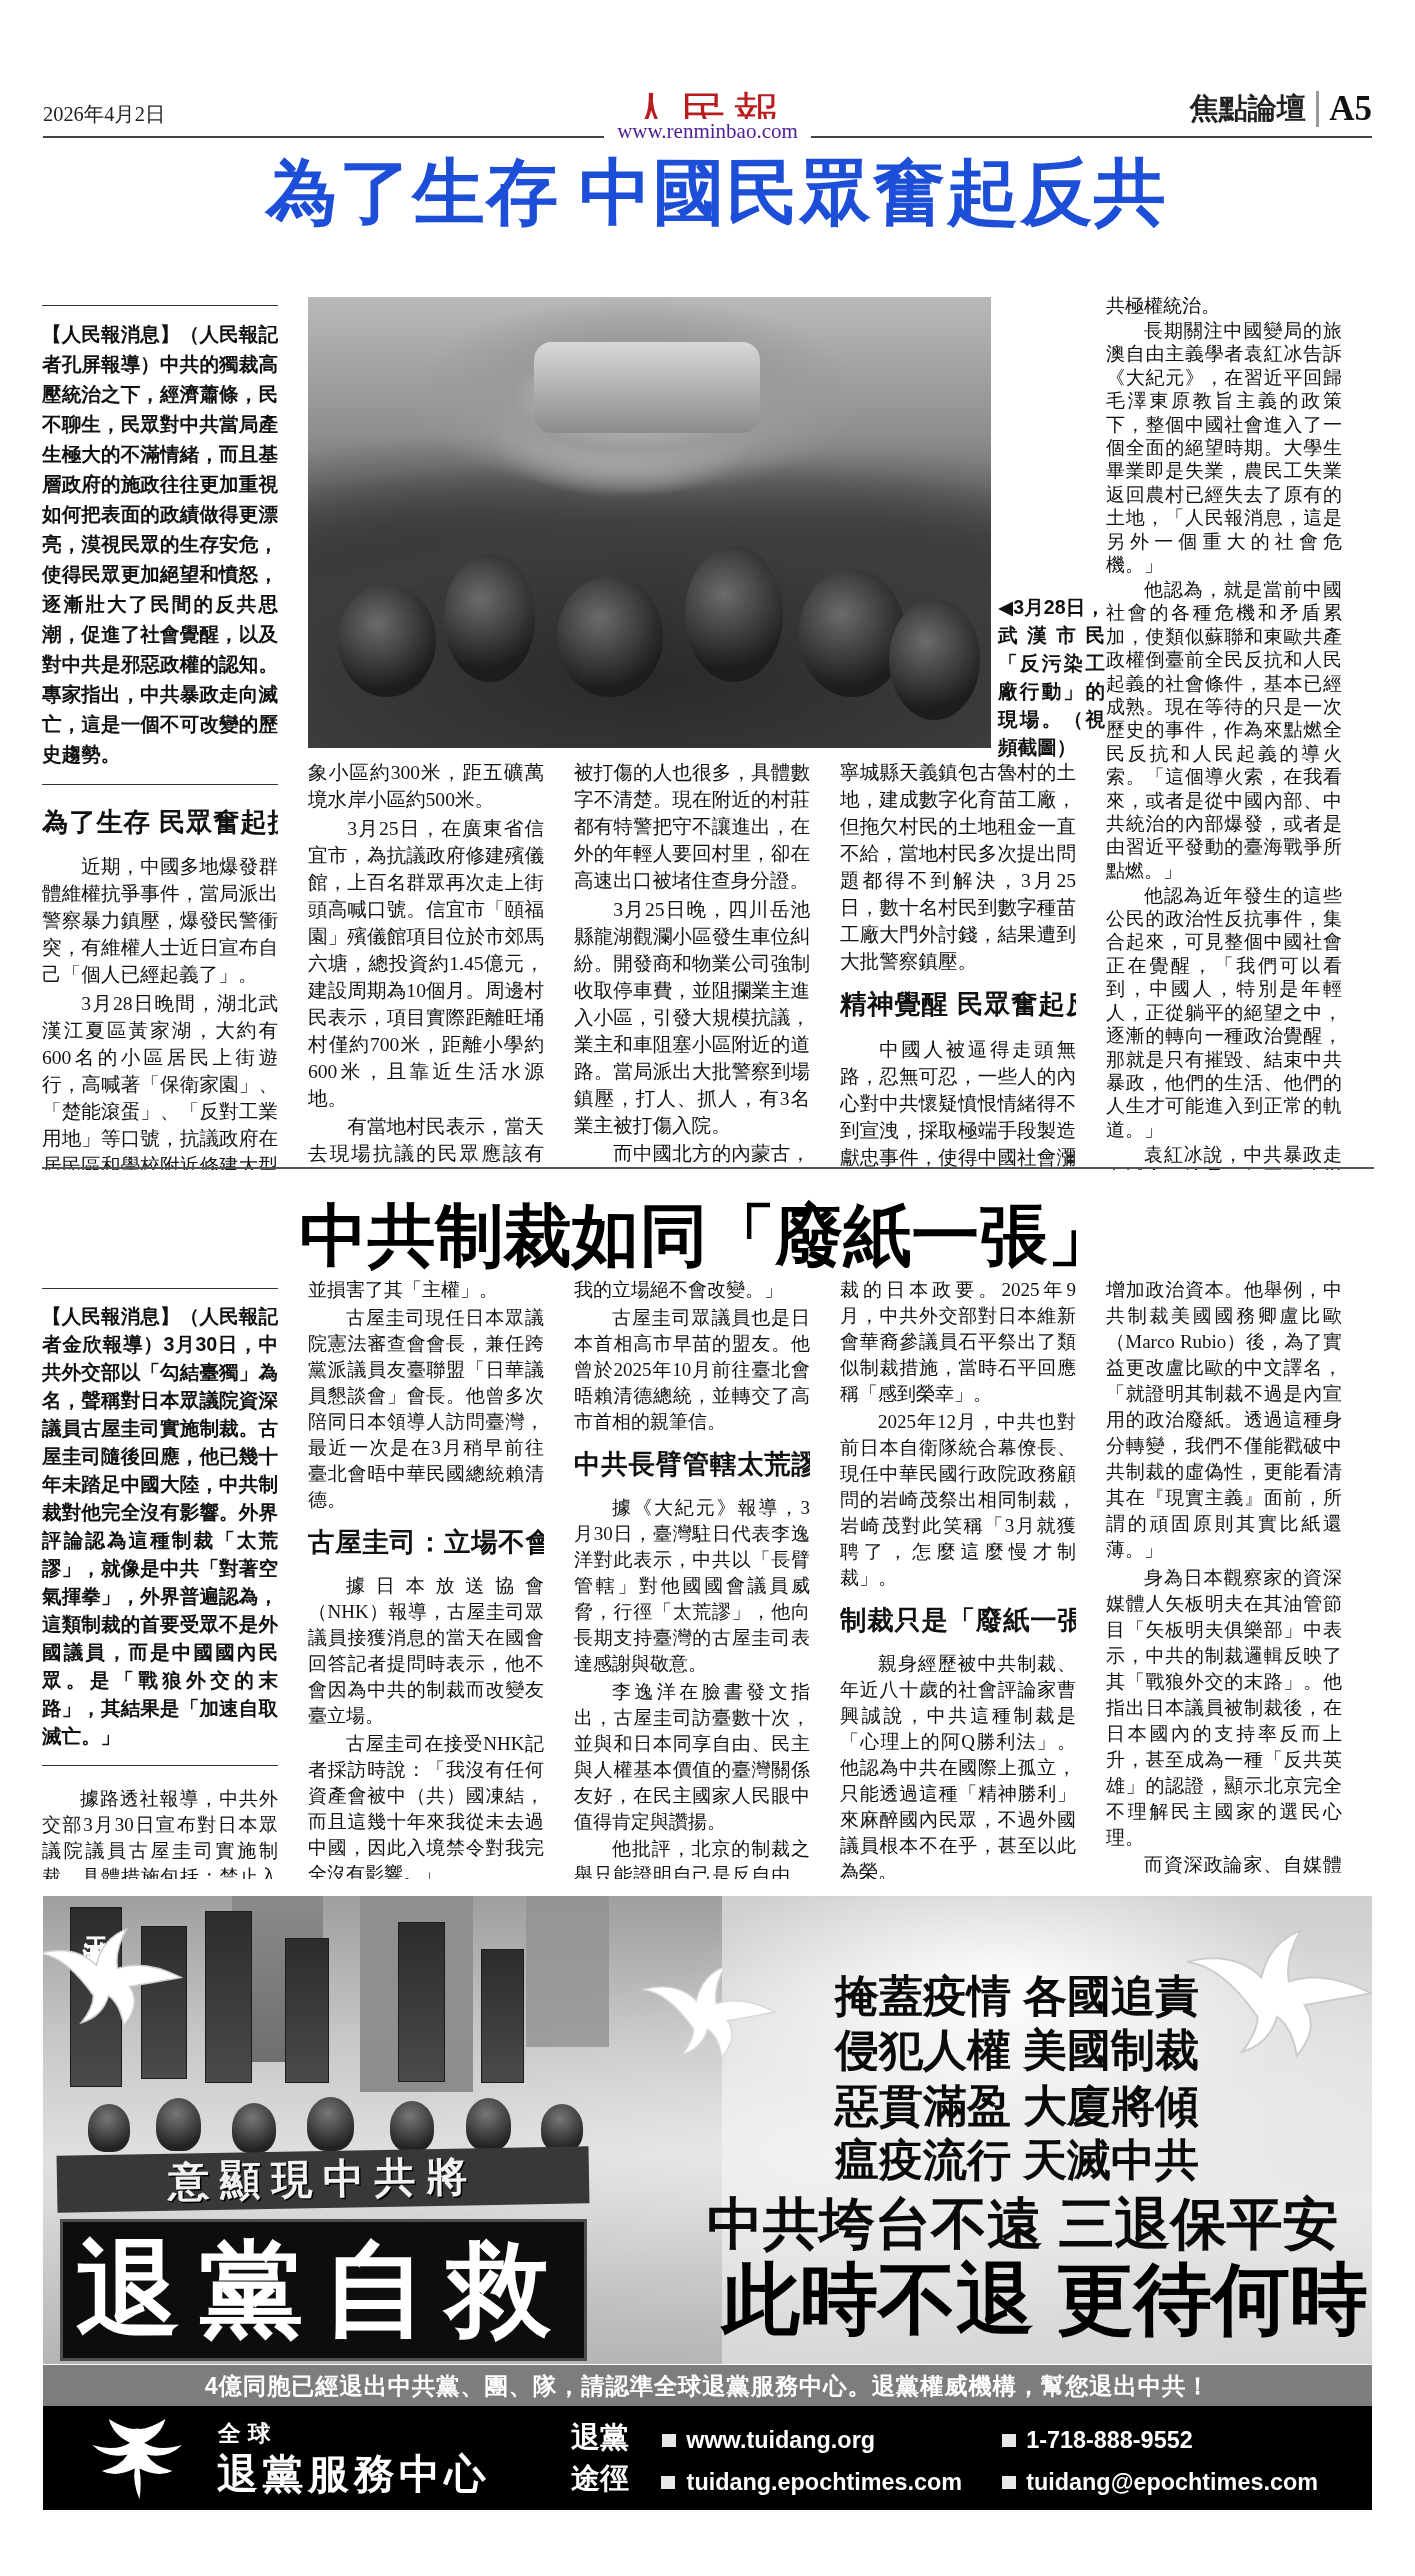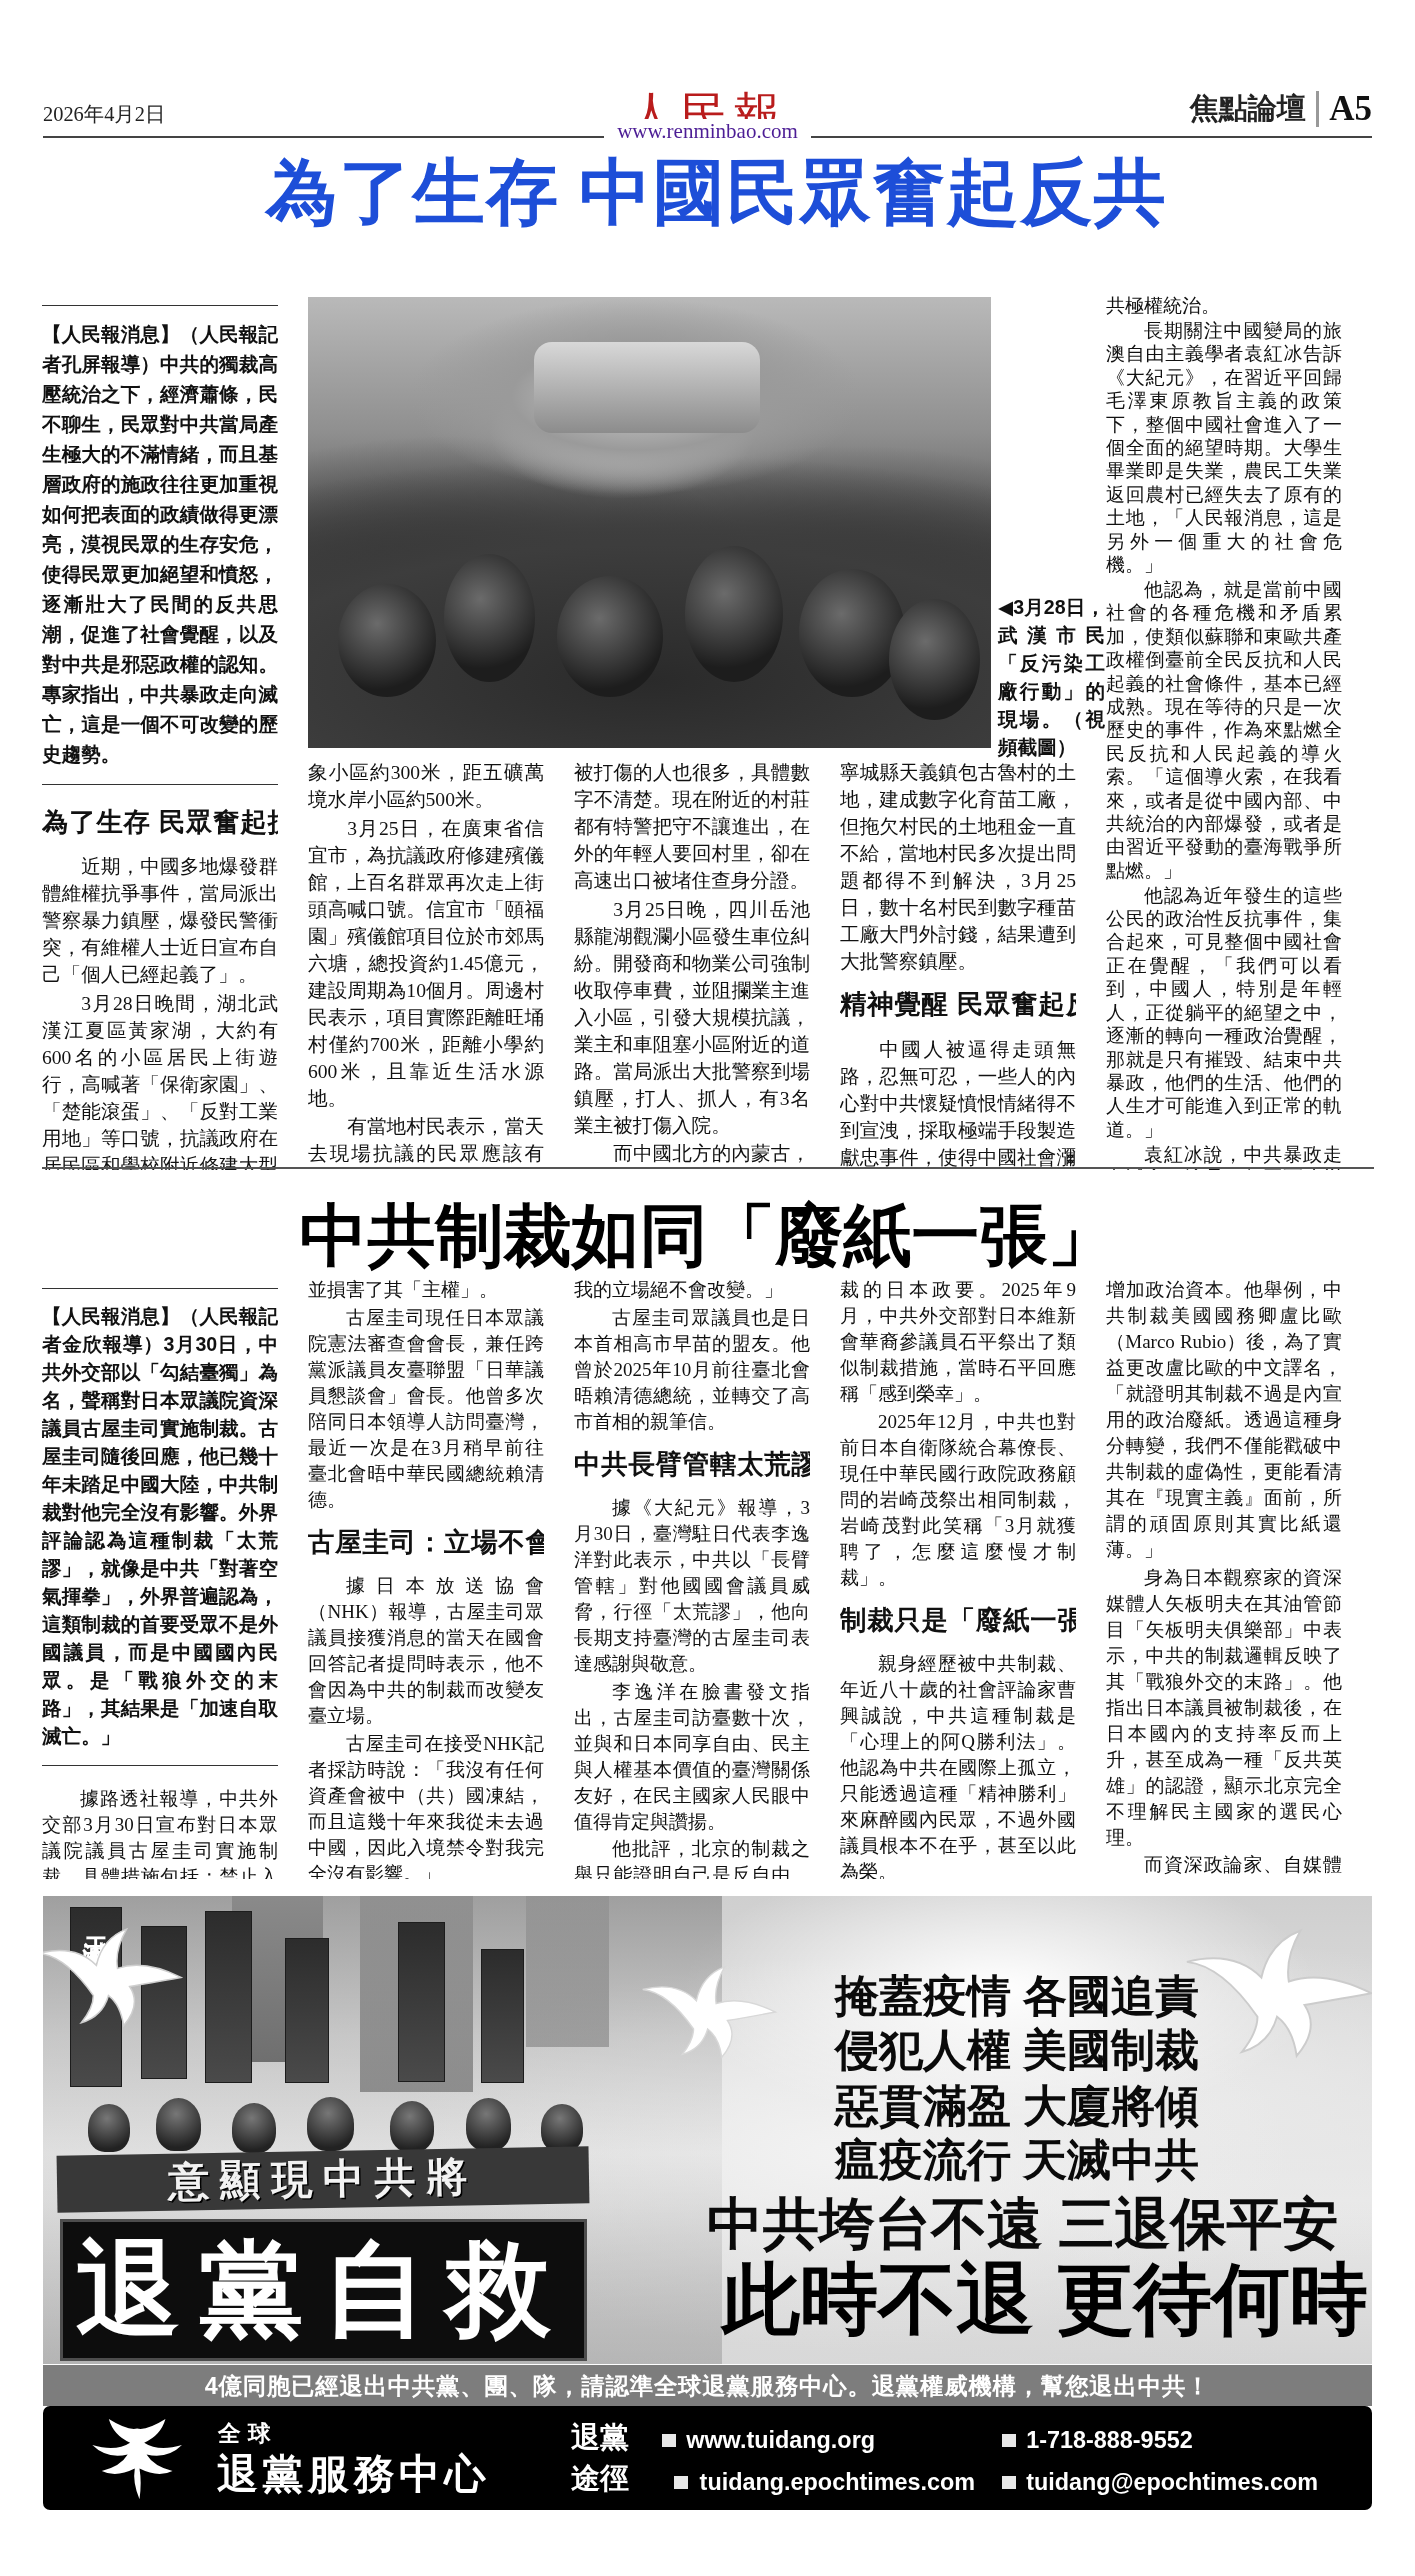--- a/index.html
+++ b/index.html
@@ -90,21 +90,21 @@
     font-weight:900;font-size:56px;white-space:nowrap;font-family:"Liberation Sans","DejaVu Sans",sans-serif;}
   .slogan-biggest{position:absolute;left:679px;width:589px;top:352px;text-align:center;color:#000;
     font-weight:900;font-size:78px;white-space:nowrap;font-family:"Liberation Sans","DejaVu Sans",sans-serif;}
   .dove{position:absolute;}
 
   
   .strip{left:43px;top:2365px;width:1329px;height:41px;background:#7d7d7d;display:flex;
     align-items:center;justify-content:center;}
   .strip span{color:#fff;font-weight:700;font-size:23.4px;letter-spacing:0.8px;
     font-family:"Liberation Sans","DejaVu Sans",sans-serif;}
-  .blackbar{left:43px;top:2406px;width:1329px;height:104px;background:#000;border-radius:7px;}
+  .blackbar{left:43px;top:2406px;width:1329px;height:104px;background:#000;}
   .logo-top{position:absolute;left:175px;top:12px;color:#fff;font-size:22.6px;font-weight:700;
     letter-spacing:7.5px;font-family:"Liberation Sans","DejaVu Sans",sans-serif;}
   .logo-main{position:absolute;left:174px;top:41px;color:#fff;font-size:41px;font-weight:900;
     letter-spacing:4.5px;font-family:"Liberation Sans","DejaVu Sans",sans-serif;}
   .methods{position:absolute;left:528px;top:10.6px;color:#fff;font-size:29px;font-weight:700;
     line-height:41px;font-family:"Liberation Sans","DejaVu Sans",sans-serif;}
   .fitem{position:absolute;color:#fff;font-size:23.4px;font-weight:700;
     font-family:"Liberation Sans","DejaVu Sans",sans-serif;display:flex;align-items:center;gap:10.6px;}
   .sq{width:13.6px;height:13.6px;background:#e8e8e8;display:inline-block;flex:0 0 13.6px;}
 </style>
@@ -277,21 +277,21 @@
     <div>途徑</div>
   </div>
   <div class="fitem" style="left:619px;top:21px;">
     <span class="sq"></span>
     <span>www.tuidang.org</span>
   </div>
   <div class="fitem" style="left:959px;top:21px;align-items:center;">
     <span class="sq"></span>
     <span>1-718-888-9552</span>
   </div>
-  <div class="fitem" style="left:631px;top:63px;gap:12px;">
+  <div class="fitem" style="left:618px;top:63px;gap:12px;">
     <span class="sq"></span>
     <span>tuidang.epochtimes.com</span>
   </div>
   <div class="fitem" style="left:959px;top:63px;">
     <span class="sq"></span>
     <span>tuidang@epochtimes.com</span>
   </div>
 </div>
 
 

